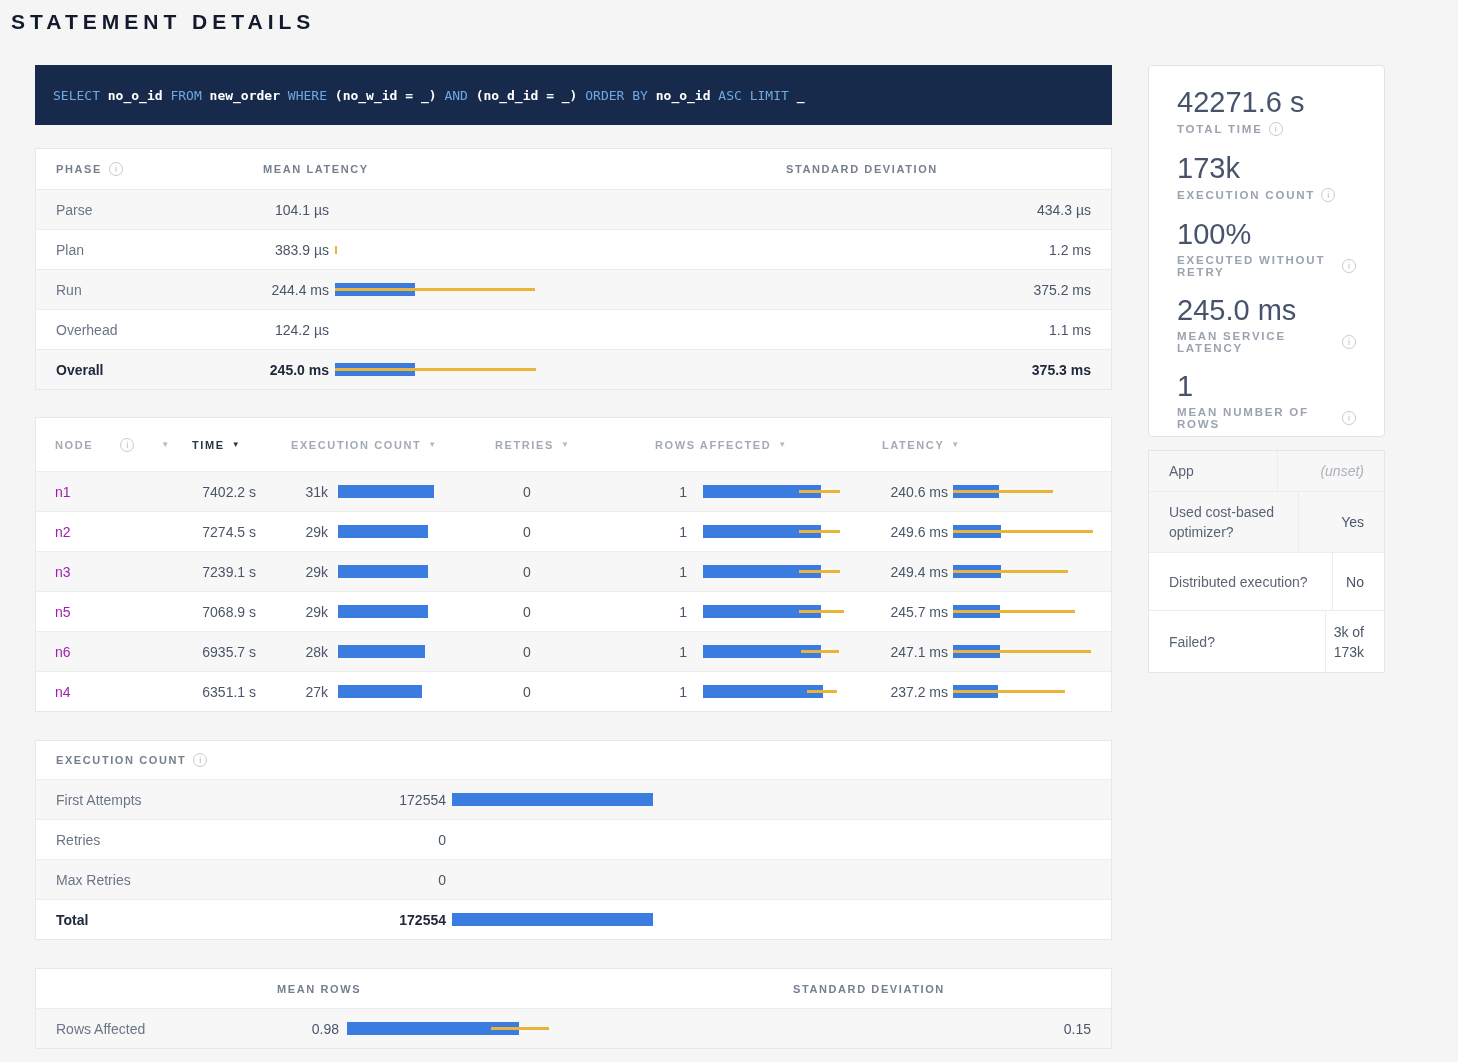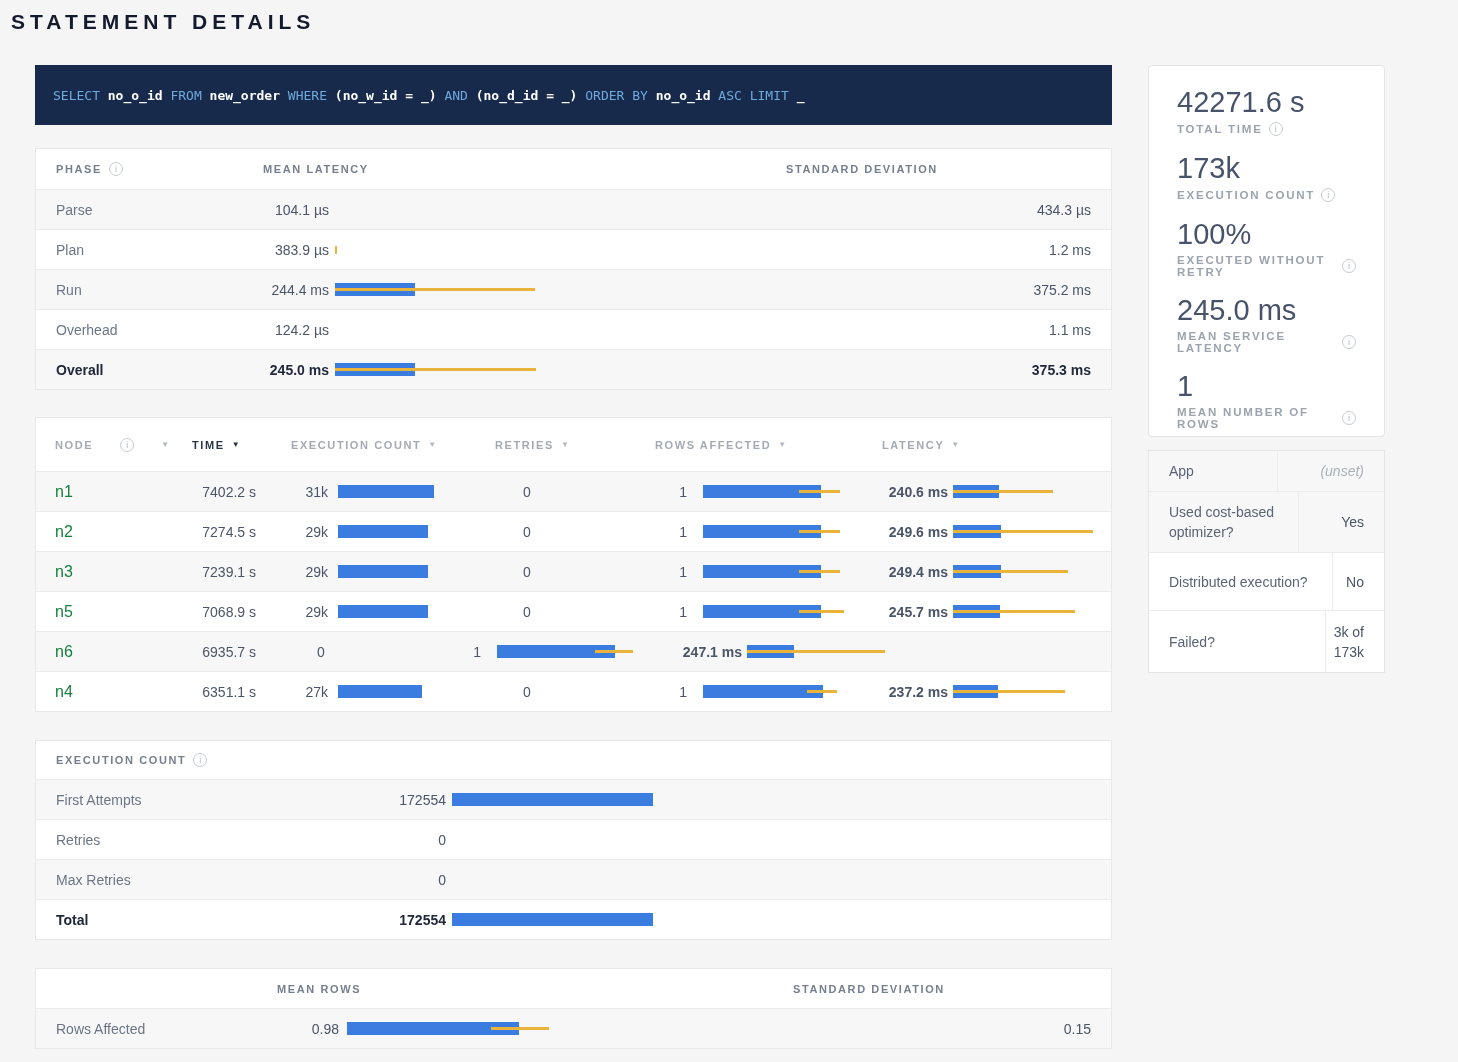--- a/index.html
+++ b/index.html
@@ -74,28 +74,28 @@
 
   
   .node-tbl { margin-top:27px; }
   .node-tbl .thead { height:53px; }
   .nd-c1 { width:140px; padding-left:19px;gap:20px; }
   .nd-c2 { width:97px; justify-content:flex-end; padding-right:17px; }
   .nd-c3 { width:206px; }
   .nd-c4 { width:160px; padding-left:18px; }
   .nd-c4 .ret-val { width:60px; text-align:center; }
   .nd-c5 { width:227px; padding-left:16px; }
-  .nd-c6 { flex:1; padding-left:16px;font-weight:bold; }
+  .nd-c6 { flex:1; padding-left:16px; }
   .nd-c3 .cnt-val { width:55px; text-align:right; justify-content:flex-end; flex-shrink:0; }
   .nd-c3 .bar-wrap { margin-left:10px; margin-right:12px; }
   .nd-c5 .ra-val { width:32px; text-align:right; justify-content:flex-end; flex-shrink:0; }
   .nd-c5 .bar-wrap { margin-left:16px; margin-right:10px; }
   .nd-c6 .lat-val { width:66px; text-align:right; justify-content:flex-end; flex-shrink:0; }
   .nd-c6 .bar-wrap { margin-left:5px; margin-right:4px; }
-  .node-link { color:#15803d; font-size:16px; text-decoration:none; }
+  .node-link { color:#a21caf; font-size:14px; text-decoration:none; }
 
   
   .exec-tbl { margin-top:28px; }
   .exec-tbl .thead { height:38px; }
   .ex-c1 { width:320px; padding-left:20px; }
   .ex-c2 { flex:1; }
   .ex-c2 .ex-val { width:90px; text-align:right; justify-content:flex-end; flex-shrink:0; }
   .ex-c2 .bar-wrap { margin-left:6px; margin-right:20px; }
 
   
@@ -390,20 +390,26 @@
           </span>
         </div>
     </div>
     <div class="trow stripe">
       <div class="cell nd-c1">
           <a class="node-link" href="#">n6</a>
         </div>
       <div class="cell nd-c2">
           <span class="val">6935.7 s</span>
         </div>
+      <div class="cell nd-c3">
+          <span class="cell val cnt-val">28k</span>
+          <span class="bar-wrap">
+            <i class="bb" style="width: 87px;"></i>
+          </span>
+        </div>
       <div class="cell nd-c4">
           <span class="val ret-val">0</span>
         </div>
       <div class="cell nd-c5">
           <span class="cell val ra-val">1</span>
           <span class="bar-wrap">
             <i class="bb" style="width: 118px;"></i>
             <i class="by" style="left: 98px; width: 38px;"></i>
           </span>
         </div>

